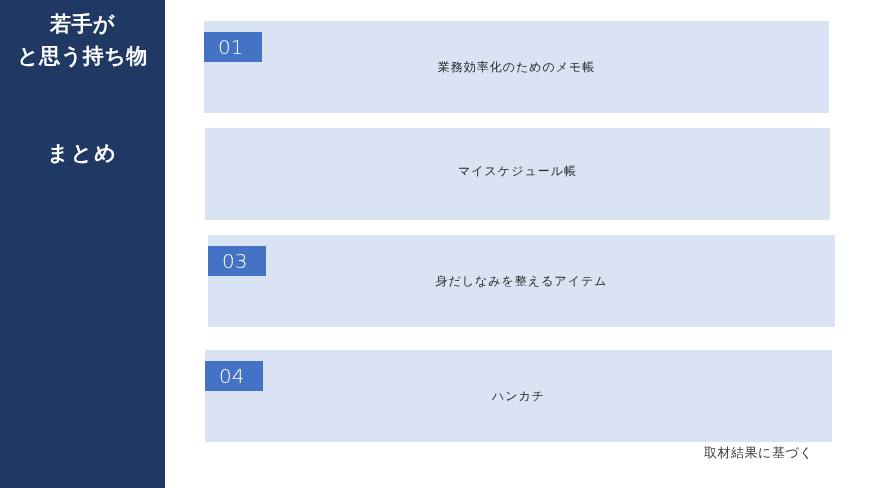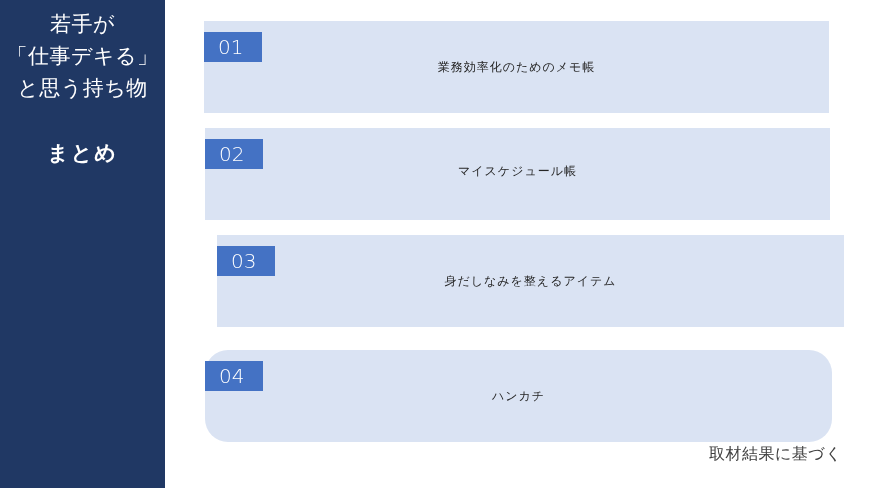--- a/index.html
+++ b/index.html
@@ -1,71 +1,69 @@
 <!DOCTYPE html>
 <html><head>
 <meta charset="utf-8">
 <style>
   html, body { margin:0; padding:0; }
   body { width:870px; height:488px; background:#ffffff; position:relative; overflow:hidden;
          font-family:"DejaVu Sans", sans-serif; }
   .sidebar { position:absolute; left:0; top:0; width:165px; height:488px; background:#203864; color:#ffffff; }
   .sidebar .title { position:absolute; left:0; top:8px; width:165px; text-align:center;
-         font-weight:normal; font-size:21px; line-height:32px; letter-spacing:0.5px; }
+         font-weight:bold; font-size:21px; line-height:32px; letter-spacing:0.5px; }
   .sidebar .title div { white-space:nowrap; }
   .sidebar .sub { position:absolute; left:0; top:137px; width:165px; text-align:center;
          font-weight:bold; font-size:21px; line-height:32px; letter-spacing:2px; }
   .card { position:absolute; background:#dae3f3; }
   .badge { position:absolute; left:0; top:0; width:58px; height:30px; background:#4472c4; color:#ffffff;
          font-size:20px; line-height:30px; text-align:left; padding-left:14px; box-sizing:border-box; font-weight:300;margin-top:11px; }
   .card-text { position:absolute; left:0; right:0; top:0; bottom:0; display:flex; align-items:center;
          justify-content:center; text-align:center; color:#262626; font-size:12px; line-height:24px; letter-spacing:1px; }
   .card-text .inner { margin-top:0; }
-  .note { position:absolute; right:28px; top:444px; font-size:16px; color:#404040; letter-spacing:0.5px; }
+  .note { position:absolute; right:57px; top:444px; font-size:13px; color:#404040; letter-spacing:0.5px; }
 </style>
 </head>
 <body>
 
 <div class="sidebar">
   <div class="title">
     <div>若手が</div>
-    <div>「仕事デキる」</div>
     <div>と思う持ち物</div>
   </div>
   <div class="sub">まとめ</div>
 </div>
 
 <div class="card" style="left:204px; top:21px; width:625px; height:92px;">
   <div class="badge">01</div>
   <div class="card-text">
     <div class="inner">
         <div>業務効率化のためのメモ帳</div>
       </div>
   </div>
 </div>
 
 <div class="card" style="left:205px; top:128px; width:625px; height:92px;">
-  <div class="badge">02</div>
   <div class="card-text">
     <div class="inner" style="margin-top:-6px;">
       <div>マイスケジュール帳</div>
     </div>
   </div>
 </div>
 
-<div class="card" style="left:217px; top:235px; width:627px; height:92px;">
+<div class="card" style="left:208px; top:235px; width:627px; height:92px;">
   <div class="badge">03</div>
   <div class="card-text">
     <div class="inner">
         <div>身だしなみを整えるアイテム</div>
       </div>
   </div>
 </div>
 
-<div class="card" style="left:205px; top:350px; width:627px; height:92px;border-radius:23px;">
+<div class="card" style="left:205px; top:350px; width:627px; height:92px;">
   <div class="badge">04</div>
   <div class="card-text">
     <div class="inner">
         <div>ハンカチ</div>
       </div>
   </div>
 </div>
 
 <div class="note">取材結果に基づく</div>
 

